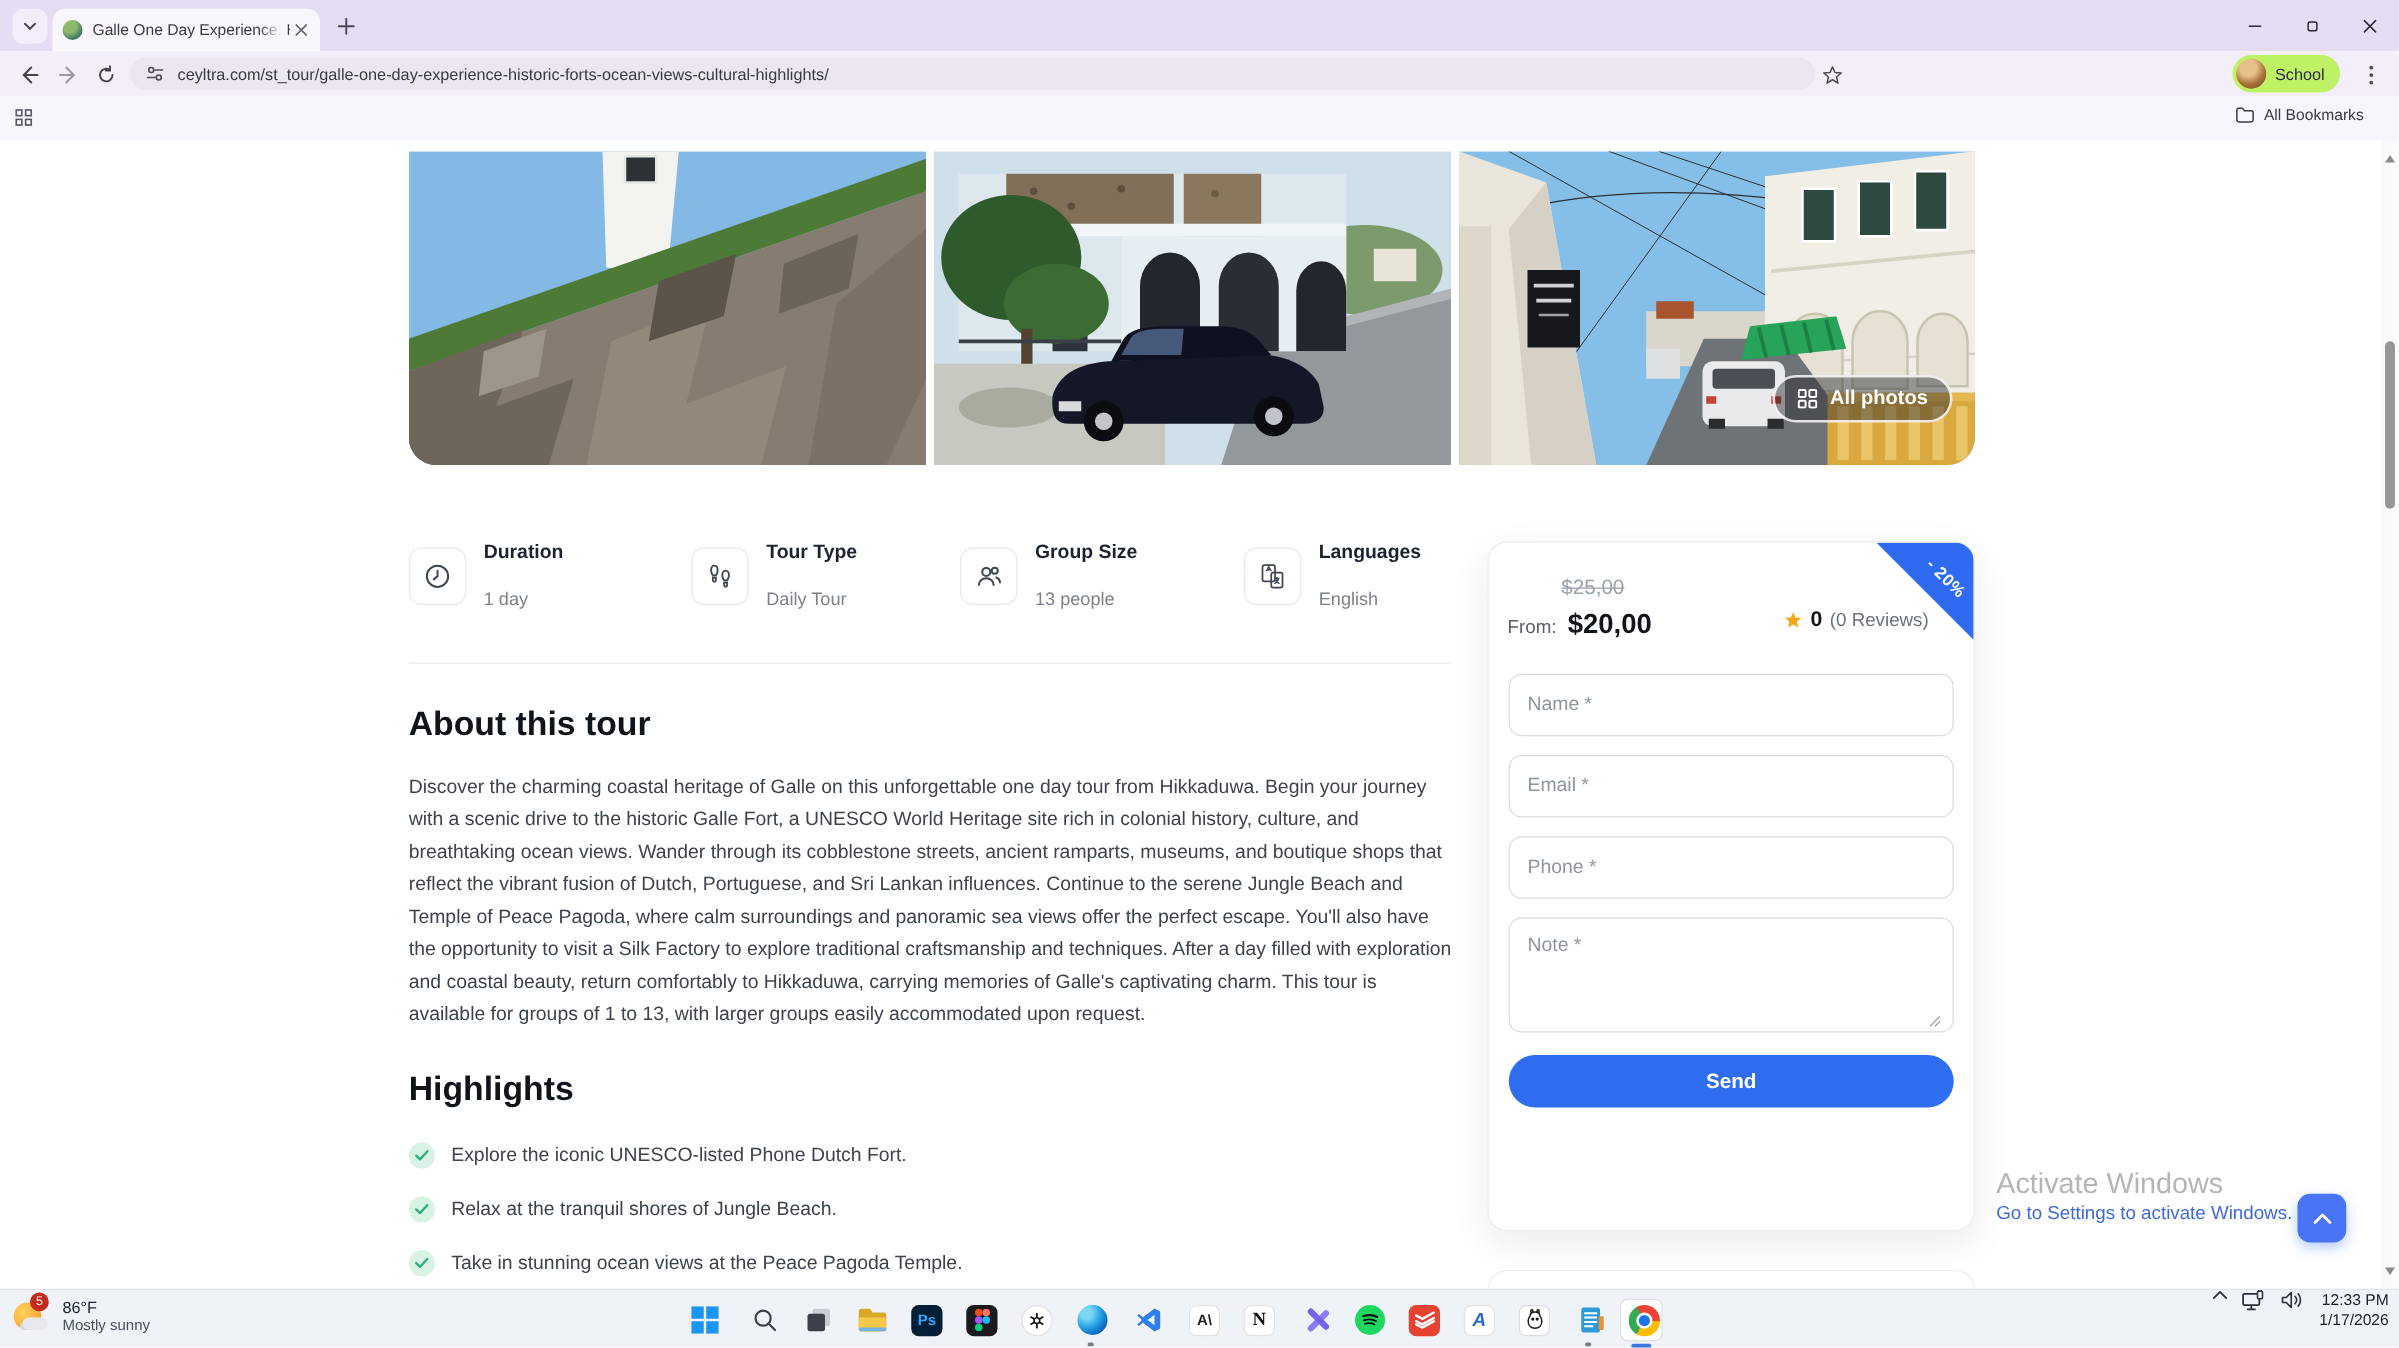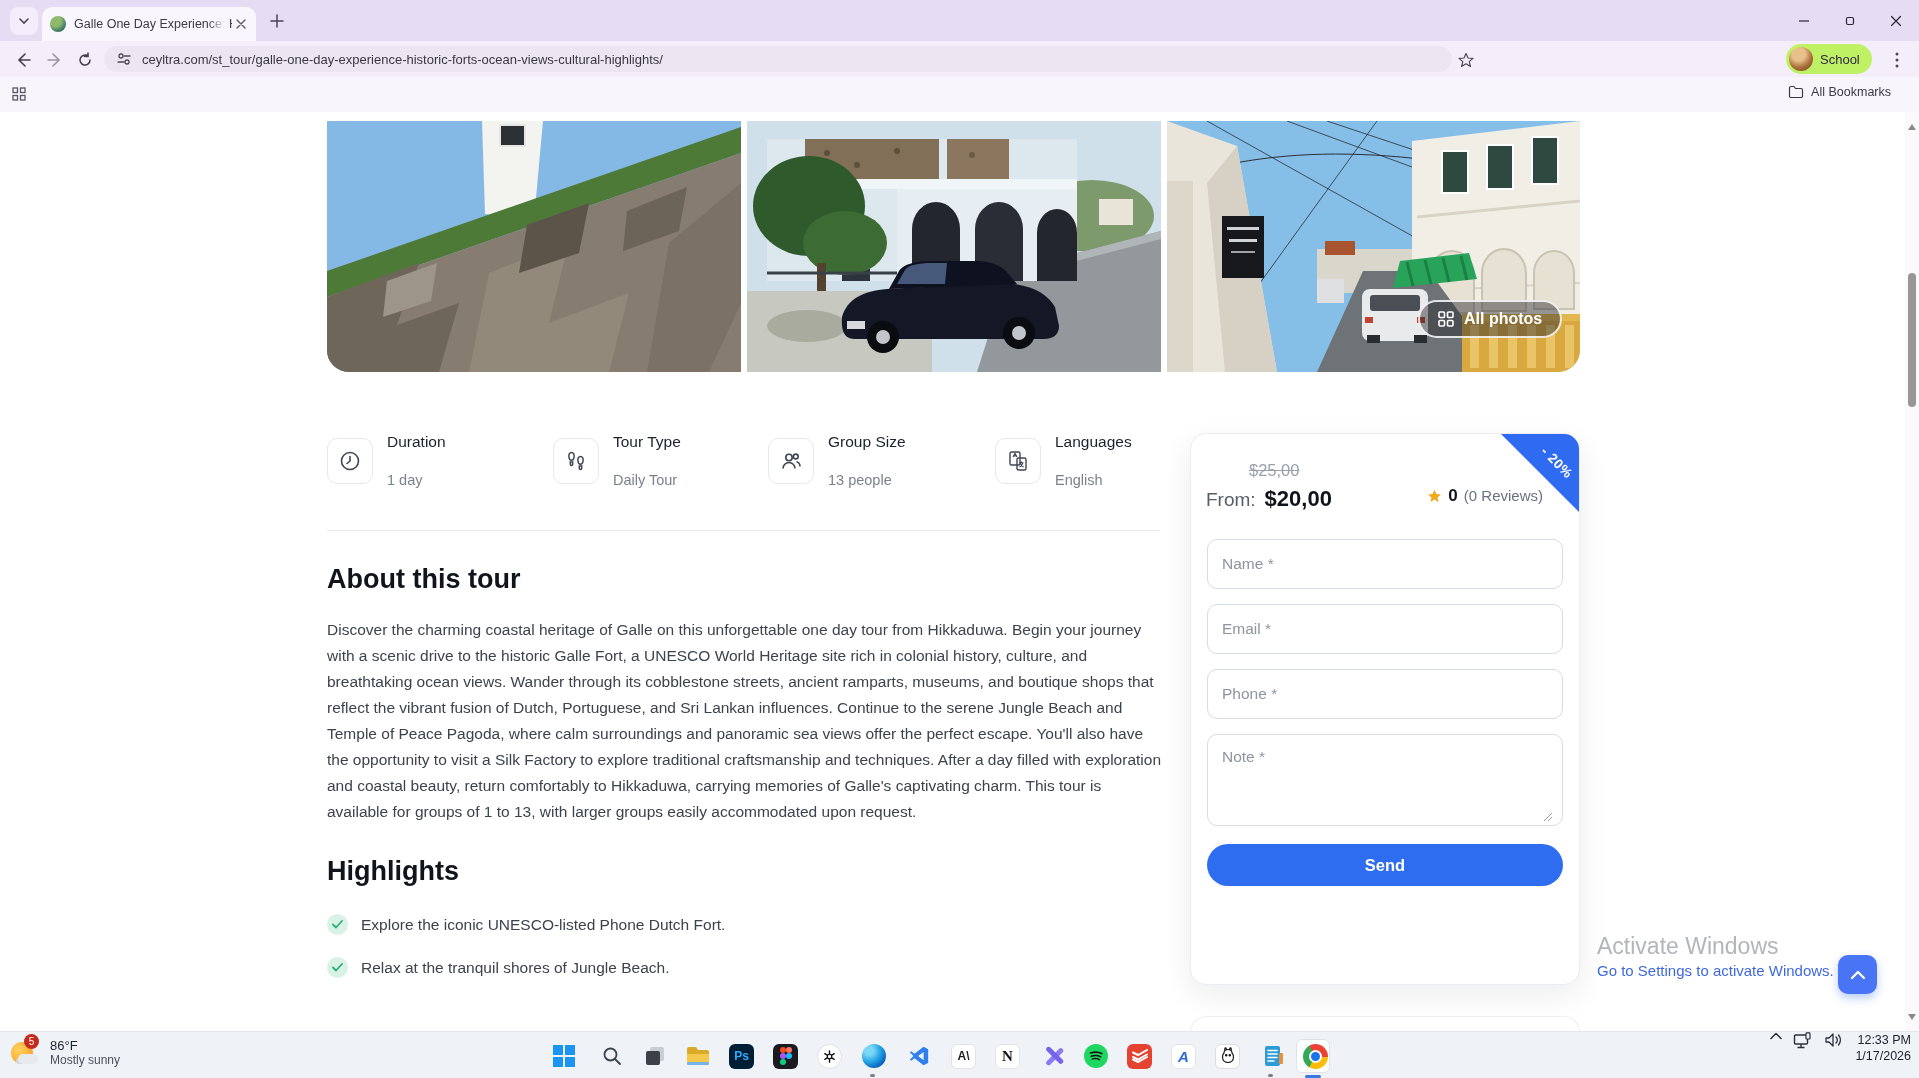--- a/index.html
+++ b/index.html
@@ -28,37 +28,37 @@
 
   
   #content { position:absolute; left:0; top:112px; width:1919px; height:919px; background:#fff; overflow:hidden; }
   .photo { position:absolute; top:9px; height:251px; overflow:hidden; }
   #photo1 { left:327px; width:414px; border-radius:0 0 0 22px; }
   #photo2 { left:747px; width:414px; }
   #photo3 { left:1167px; width:413px; border-radius:0 0 22px 0; }
   .all-photos-btn { position:absolute; left:1418px; top:188px; height:38px; padding:0 18px; border-radius:19px; background:rgba(38,38,44,.45); border:2px solid rgba(255,255,255,.85); color:#fff; display:flex; align-items:center; gap:10px; font-size:16px; font-weight:bold; }
   .info-item { position:absolute; top:321px; display:flex; align-items:center; gap:14px; }
   .info-box { width:46px; height:46px; border:1px solid #e6e8ec; border-radius:10px; display:flex; align-items:center; justify-content:center; background:#fff; }
-  .info-label { font-size:15.5px; font-weight:normal; color:#1a232e; margin-bottom:21px; }
+  .info-label { font-size:15.5px; font-weight:bold; color:#1a232e; margin-bottom:21px; }
   .info-value { font-size:14.5px; color:#7b828c; }
   .divider { position:absolute; left:327px; top:418px; width:833px; height:1px; background:#e8eaee; }
   .sec-title { position:absolute; left:327px; font-size:27px; font-weight:bold; color:#10151c; }
   .about-body { position:absolute; left:327px; top:505px; width:838px; font-size:15.5px; line-height:26px; color:#3c434d; }
   .hl-item { position:absolute; left:327px; display:flex; align-items:center; gap:13px; }
   .hl-check { width:21px; height:21px; border-radius:50%; background:#d9f2e6; display:flex; align-items:center; justify-content:center; flex:none; }
   .hl-text { font-size:15.5px; color:#3c434d; }
 
   
   .card { position:absolute; left:1190px; top:321px; width:390px; height:552px; background:#fff; border:1px solid #ecedf1; border-radius:16px; box-shadow:0 10px 30px rgba(17,24,39,.08); overflow:hidden; }
   .ribbon { position:absolute; top:0; right:0; width:78px; height:78px; overflow:hidden; }
   .ribbon-tri { position:absolute; top:0; right:0; width:0; height:0; border-left:78px solid transparent; border-top:78px solid #2e6bf0; }
   .ribbon-txt { position:absolute; top:21px; right:3px; transform:rotate(45deg); color:#fff; font-size:13.5px; font-weight:bold; letter-spacing:.5px; }
   .old-price { position:absolute; left:58px; top:27px; font-size:16.5px; color:#9aa1ab; text-decoration:line-through; }
   .price-row { position:absolute; left:15px; top:52px; display:flex; align-items:baseline; gap:9px; }
-  .from-label { font-size:19px; color:#565e69; }
+  .from-label { font-size:15px; color:#565e69; }
   .price { font-size:22px; font-weight:bold; color:#10151c; }
   .reviews { position:absolute; right:36px; top:52px; display:flex; align-items:baseline; gap:6px; font-size:15px; color:#6a7280; }
   .rating-val { font-size:17px; font-weight:bold; color:#10151c; }
   .fld { position:absolute; left:16px; width:356px; border:1px solid #d7dce2; border-radius:10px; padding:0 14px; font-size:15.5px; color:#333; font-family:"Liberation Sans",sans-serif; background:#fff; outline:none; }
   .fld::placeholder { color:#8d95a0; }
   textarea.fld { resize:none; padding-top:13px; }
   .send-btn { position:absolute; left:16px; top:410px; width:356px; height:42px; border:none; border-radius:21px; background:#2e6cf0; color:#fff; font-size:16.5px; font-weight:bold; font-family:"Liberation Sans",sans-serif; }
   .note-grip { position:absolute; left:352px; top:378px; }
   .next-card { position:absolute; left:1190px; top:904px; width:390px; height:16px; background:#fff; border:1px solid #eceef2; border-bottom:none; border-radius:16px 16px 0 0; }
 
@@ -365,20 +365,28 @@
     <span class="hl-text">Explore the iconic UNESCO-listed Phone Dutch Fort.</span>
   </div>
   <div class="hl-item" style="top:845px">
     <span class="hl-check">
         <svg width="11" height="9" viewBox="0 0 11 9">
           <path d="M1 4.5 L4 7.5 L10 1" fill="none" stroke="#2fae7d" stroke-width="1.8" stroke-linecap="round" stroke-linejoin="round"></path>
         </svg>
       </span>
     <span class="hl-text">Relax at the tranquil shores of Jungle Beach.</span>
   </div>
+  <div class="hl-item" style="top:888px">
+    <span class="hl-check">
+        <svg width="11" height="9" viewBox="0 0 11 9">
+          <path d="M1 4.5 L4 7.5 L10 1" fill="none" stroke="#2fae7d" stroke-width="1.8" stroke-linecap="round" stroke-linejoin="round"></path>
+        </svg>
+      </span>
+    <span class="hl-text">Take in stunning ocean views at the Peace Pagoda Temple.</span>
+  </div>
 
   <div class="card">
     <div class="ribbon">
       <div class="ribbon-tri"></div>
       <span class="ribbon-txt">- 20%</span>
     </div>
     <span class="old-price">$25,00</span>
     <div class="price-row">
       <span class="from-label">From:</span>
       <span class="price">$20,00</span>

